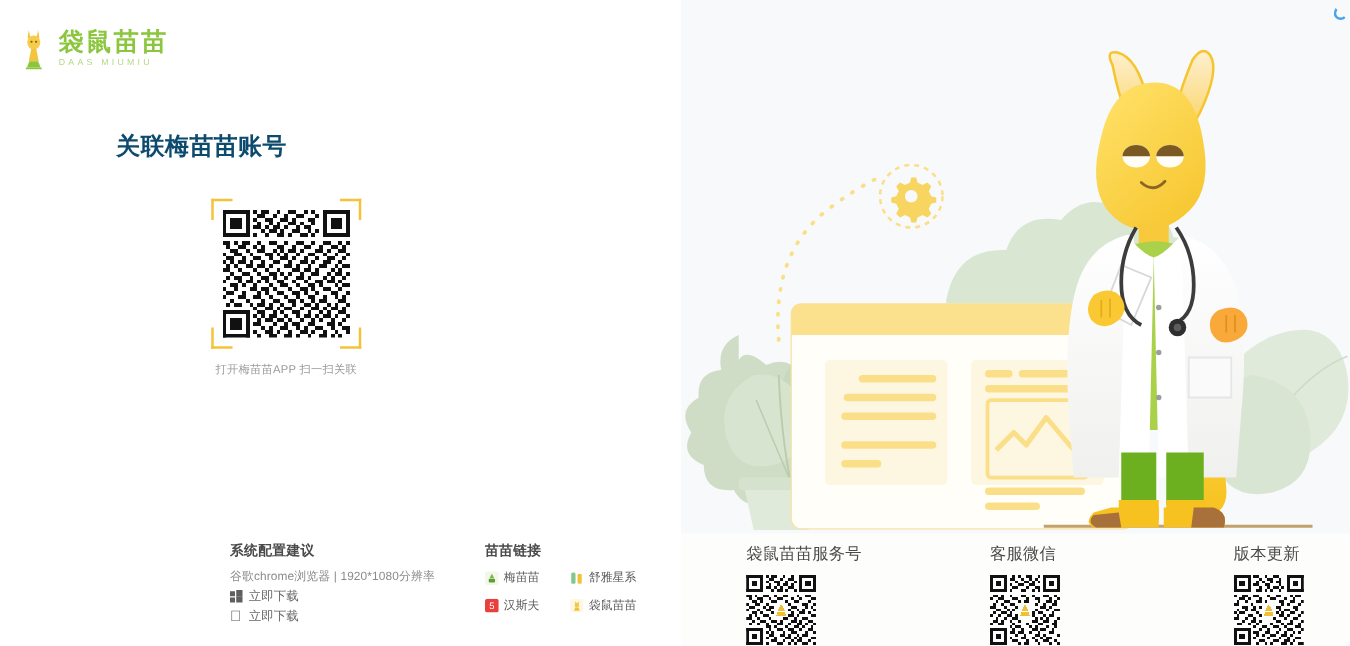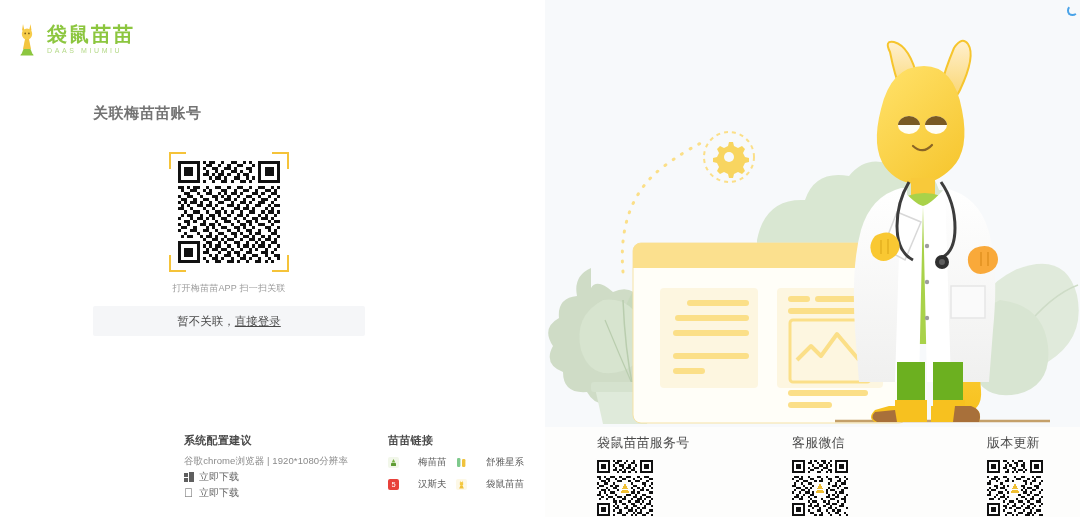--- a/index.html
+++ b/index.html
@@ -22,21 +22,21 @@
     position: absolute; left: 0; top: 0; width: 545px; height: 517px;
     background: #ffffff;
   }
   .logo { position: absolute; left: 14px; top: 22px; display: flex; align-items: center; gap: 7px; }
   .logo-mark { width: 26px; height: 34px; position: relative; }
   .logo-text { display: flex; flex-direction: column; line-height: 1; }
   .logo-cn { font-size: 20px; font-weight: 700; color: #8cc63f; letter-spacing: 2px; font-family: "Liberation Sans","DejaVu Sans",sans-serif; }
   .logo-en { font-size: 7px; color: #b4d987; letter-spacing: 2.6px; margin-top: 3px; }
 
   .card { position: absolute; left: 93px; top: 104px; width: 272px; }
-  .title { font-size: 15px; font-weight: 700; color: #737373; letter-spacing: .5px; }
+  .title { font-size: 19px; font-weight: 700; color: #0c4a6e; letter-spacing: .5px; }
 
   .qr-wrap { position: relative; width: 120px; height: 120px; margin: 29px auto 0; }
   .qr-img { position: absolute; left: 9px; top: 9px; width: 102px; height: 102px; }
   .corner { position: absolute; width: 17px; height: 17px; border: 2px solid #f5c339; }
   .corner.tl { left: 0; top: 0; border-right: 0; border-bottom: 0; }
   .corner.tr { right: 0; top: 0; border-left: 0; border-bottom: 0; }
   .corner.bl { left: 0; bottom: 0; border-right: 0; border-top: 0; }
   .corner.br { right: 0; bottom: 0; border-left: 0; border-top: 0; }
 
   .qr-hint  { text-align: center; font-size: 9px; color: #9b9b9b; margin-top: 10px; letter-spacing: .2px; }
@@ -62,21 +62,21 @@
   .win-icon { width: 10px; height: 10px; display: inline-block; position: relative; }
   .win-icon i { position: absolute; background: #5f5f5f; }
   .win-icon i:nth-child(1){ left:0; top:1px; width:4px; height:4px; }
   .win-icon i:nth-child(2){ left:5px; top:0; width:5px; height:5px; }
   .win-icon i:nth-child(3){ left:0; top:6px; width:4px; height:4px; }
   .win-icon i:nth-child(4){ left:5px; top:5px; width:5px; height:5px; }
 
   .apple-icon { font-size: 12px; color: #555; line-height: 1; display:inline-block; width:10px; }
 
   .link-grid { display: grid; grid-template-columns: 68px 68px; row-gap: 9px; margin-top: 8px; }
-  .link-item { display: flex; align-items: center; gap: 19px; font-size: 9.5px; color: #5a5a5a; cursor: pointer; }
+  .link-item { display: flex; align-items: center; gap: 4px; font-size: 9.5px; color: #5a5a5a; cursor: pointer; }
   .link-ico { width: 11px; height: 11px; border-radius: 2px; flex: 0 0 auto; position: relative; }
 
   
   .right {
     position: absolute; left: 545px; top: 0; width: 535px; height: 427px;
     background: #f7f9fb; overflow: hidden;
   }
   .right-foot { position: absolute; left: 545px; top: 427px; width: 535px; height: 90px; background: #fdfdfc; }
   .qr-cols { position: absolute; left: 52px; top: 7px; display: flex; gap: 75px; }
   .qr-col { width: 120px; }
@@ -428,24 +428,20 @@
               <rect x="22" y="32" width="1" height="1"></rect>
               <rect x="25" y="32" width="2" height="1"></rect>
               <rect x="28" y="32" width="1" height="1"></rect>
               <rect x="30" y="32" width="1" height="1"></rect>
           </g>
         </svg>
       </div>
 
       <div class="qr-hint">打开梅苗苗APP 扫一扫关联</div>
 
-      <button class="login-btn">
-        <span>暂不关联，</span>
-          <u>直接登录</u>
-      </button>
     </div>
 
     <div class="footer-left">
       <div class="foot-h">系统配置建议</div>
       <div class="foot-sub">谷歌chrome浏览器 | 1920*1080分辨率</div>
 
       <div class="dl-row">
         <span class="win-icon">
             <i></i>
             <i></i>

